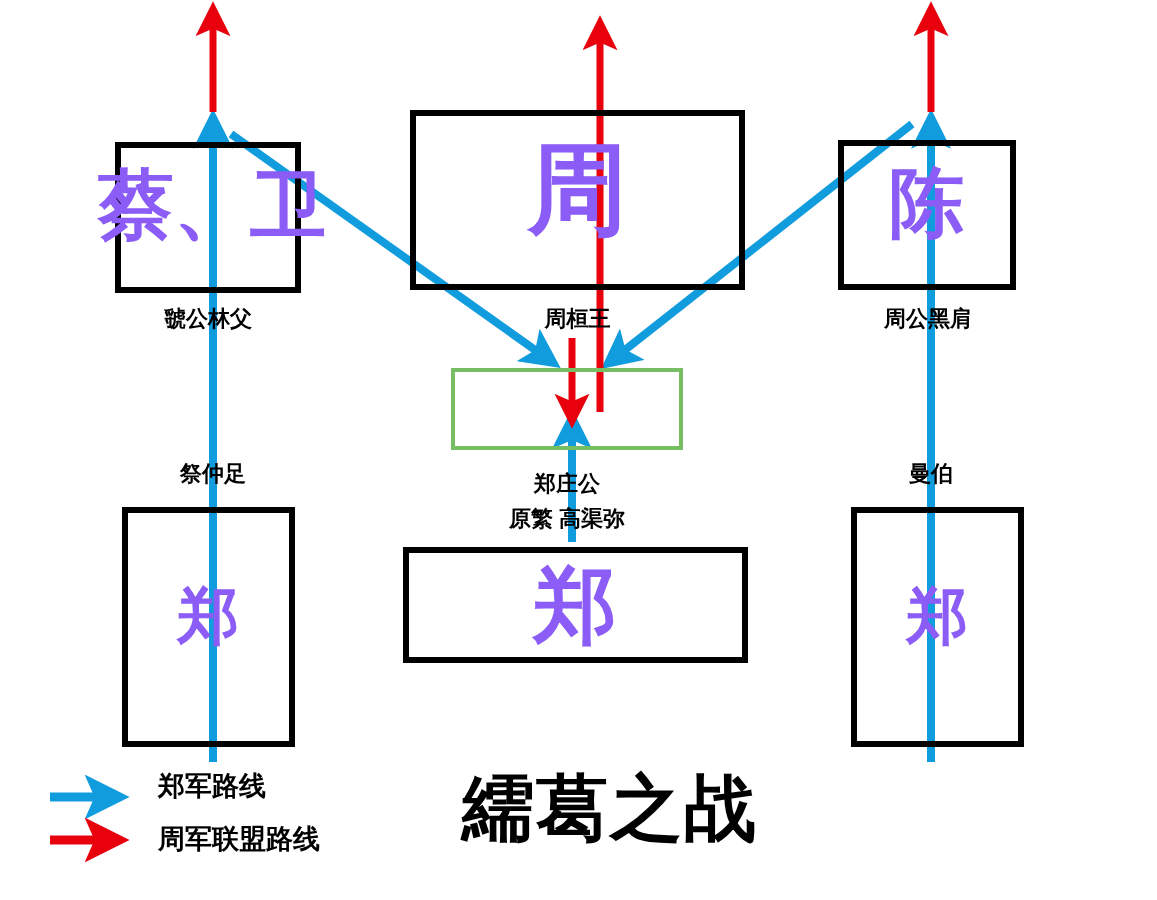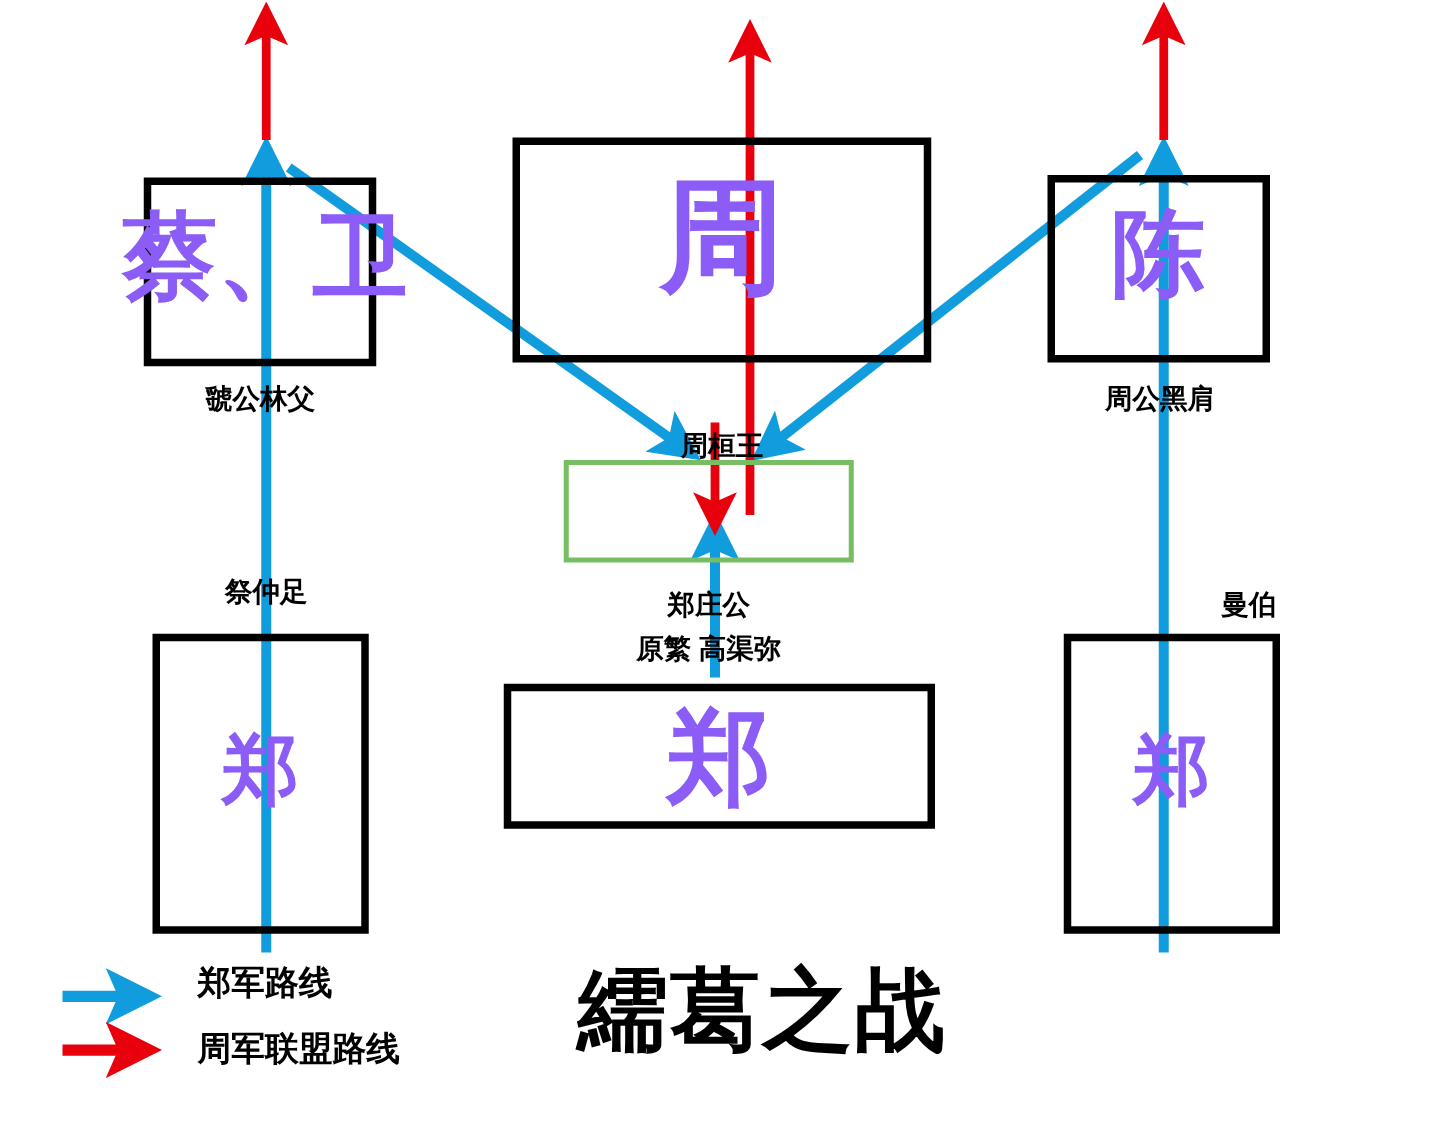--- a/index.html
+++ b/index.html
@@ -110,38 +110,38 @@
     <line x1="50" y1="797" x2="108" y2="797" stroke="#119CDD" stroke-width="9" marker-end="url(#blue-head)"></line>
     <line x1="50" y1="840" x2="108" y2="840" stroke="#E8000D" stroke-width="9" marker-end="url(#red-head)"></line>
   </svg>
 
   <div class="unit-box" style="left:115px; top:142px; width:186px; height:151px;"></div>
   <div class="big-name" style="left:98px; top:167px; width:220px; font-size:76px;">蔡、卫</div>
   <div class="commander" style="left:98px; top:307px; width:220px;">虢公林父</div>
 
   <div class="unit-box" style="left:410px; top:110px; width:335px; height:180px;"></div>
   <div class="big-name" style="left:410px; top:140px; width:335px; font-size:100px;">周</div>
-  <div class="commander" style="left:460px; top:307px; width:235px;margin-top:38px;">周桓王</div>
+  <div class="commander" style="left:460px; top:307px; width:235px;">周桓王</div>
 
   <div class="unit-box" style="left:838px; top:140px; width:178px; height:150px;"></div>
   <div class="big-name" style="left:838px; top:165px; width:178px; font-size:76px;">陈</div>
   <div class="commander" style="left:818px; top:307px; width:220px;">周公黑肩</div>
 
   <div class="unit-box green" style="left:451px; top:368px; width:232px; height:82px;"></div>
   <div class="commander" style="left:451px; top:472px; width:232px;">郑庄公</div>
   <div class="commander" style="left:431px; top:507px; width:272px;">原繁  高渠弥</div>
 
   <div class="commander" style="left:103px; top:462px; width:220px;">祭仲足</div>
   <div class="unit-box" style="left:122px; top:507px; width:173px; height:240px;"></div>
   <div class="big-name" style="left:122px; top:585px; width:173px; font-size:62px;">郑</div>
 
   <div class="unit-box" style="left:403px; top:547px; width:345px; height:116px;"></div>
   <div class="big-name" style="left:403px; top:563px; width:345px; font-size:84px;">郑</div>
 
-  <div class="commander" style="left:841px; top:472px; width:180px;text-align:right;">曼伯</div>
+  <div class="commander" style="left:841px; top:462px; width:180px;">曼伯</div>
   <div class="unit-box" style="left:851px; top:507px; width:173px; height:240px;"></div>
   <div class="big-name" style="left:851px; top:585px; width:173px; font-size:62px;">郑</div>
 
   <div class="legend-text" style="left:158px; top:773px;">郑军路线</div>
   <div class="legend-text" style="left:158px; top:826px;">周军联盟路线</div>
 
   <div id="title">繻葛之战</div>
 
 </div>
 

